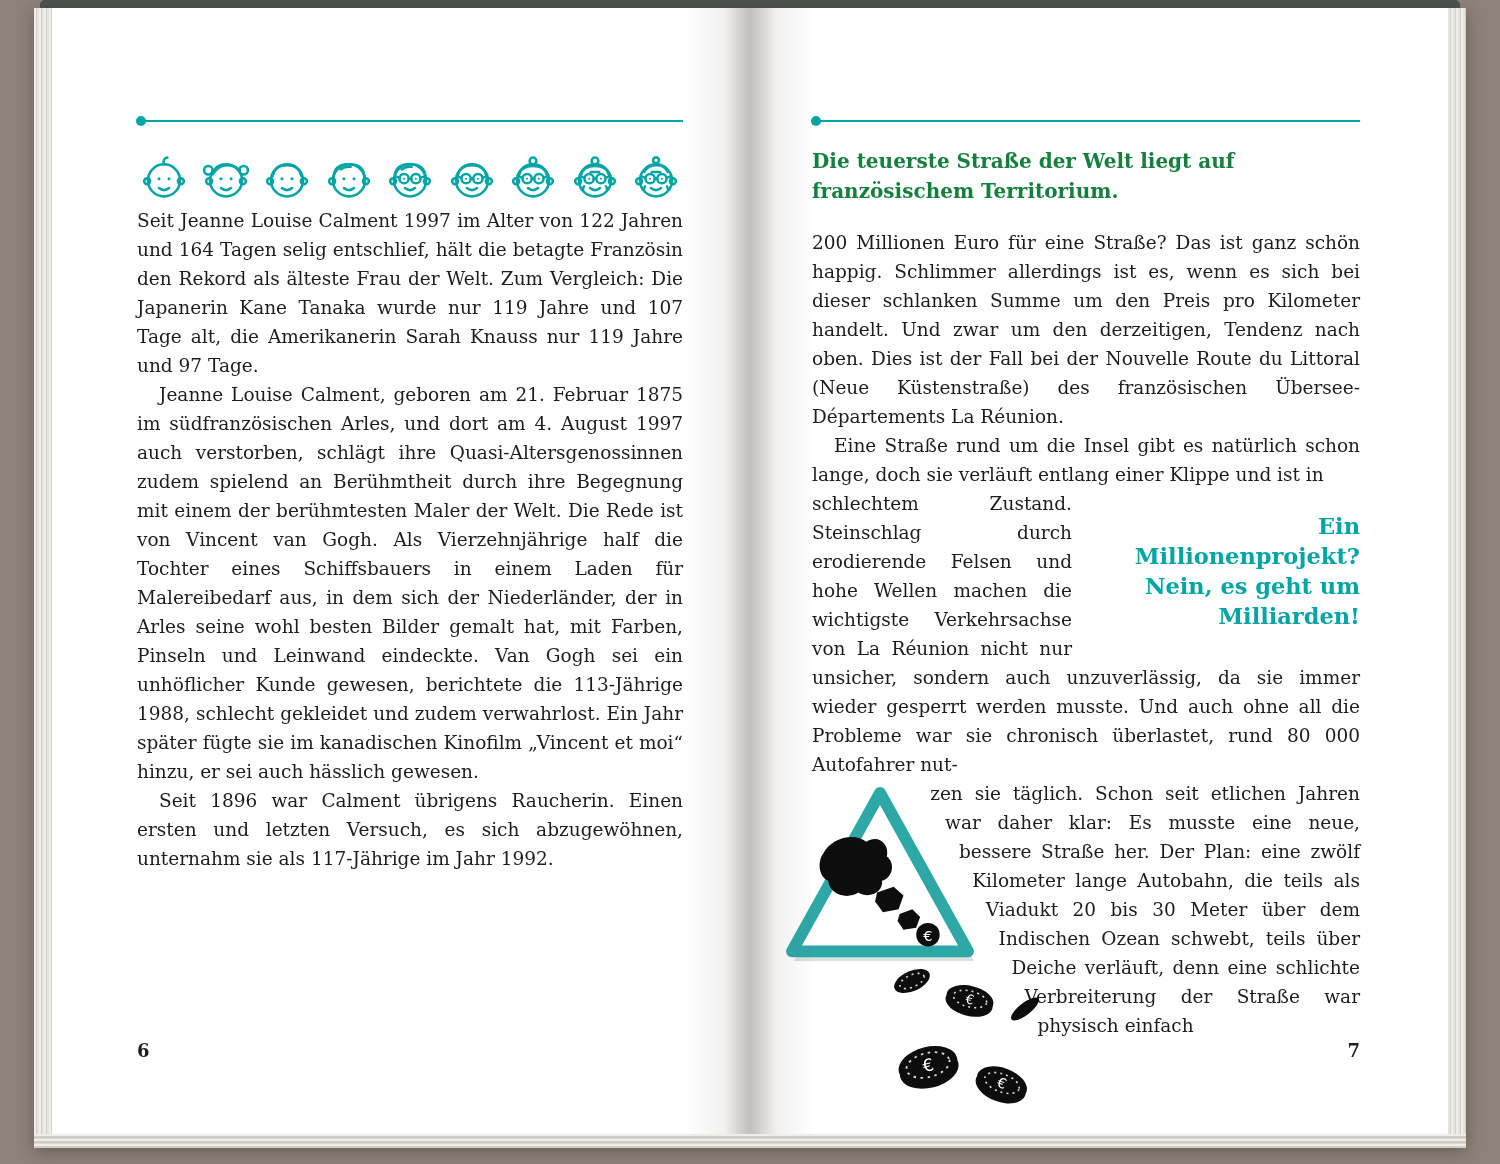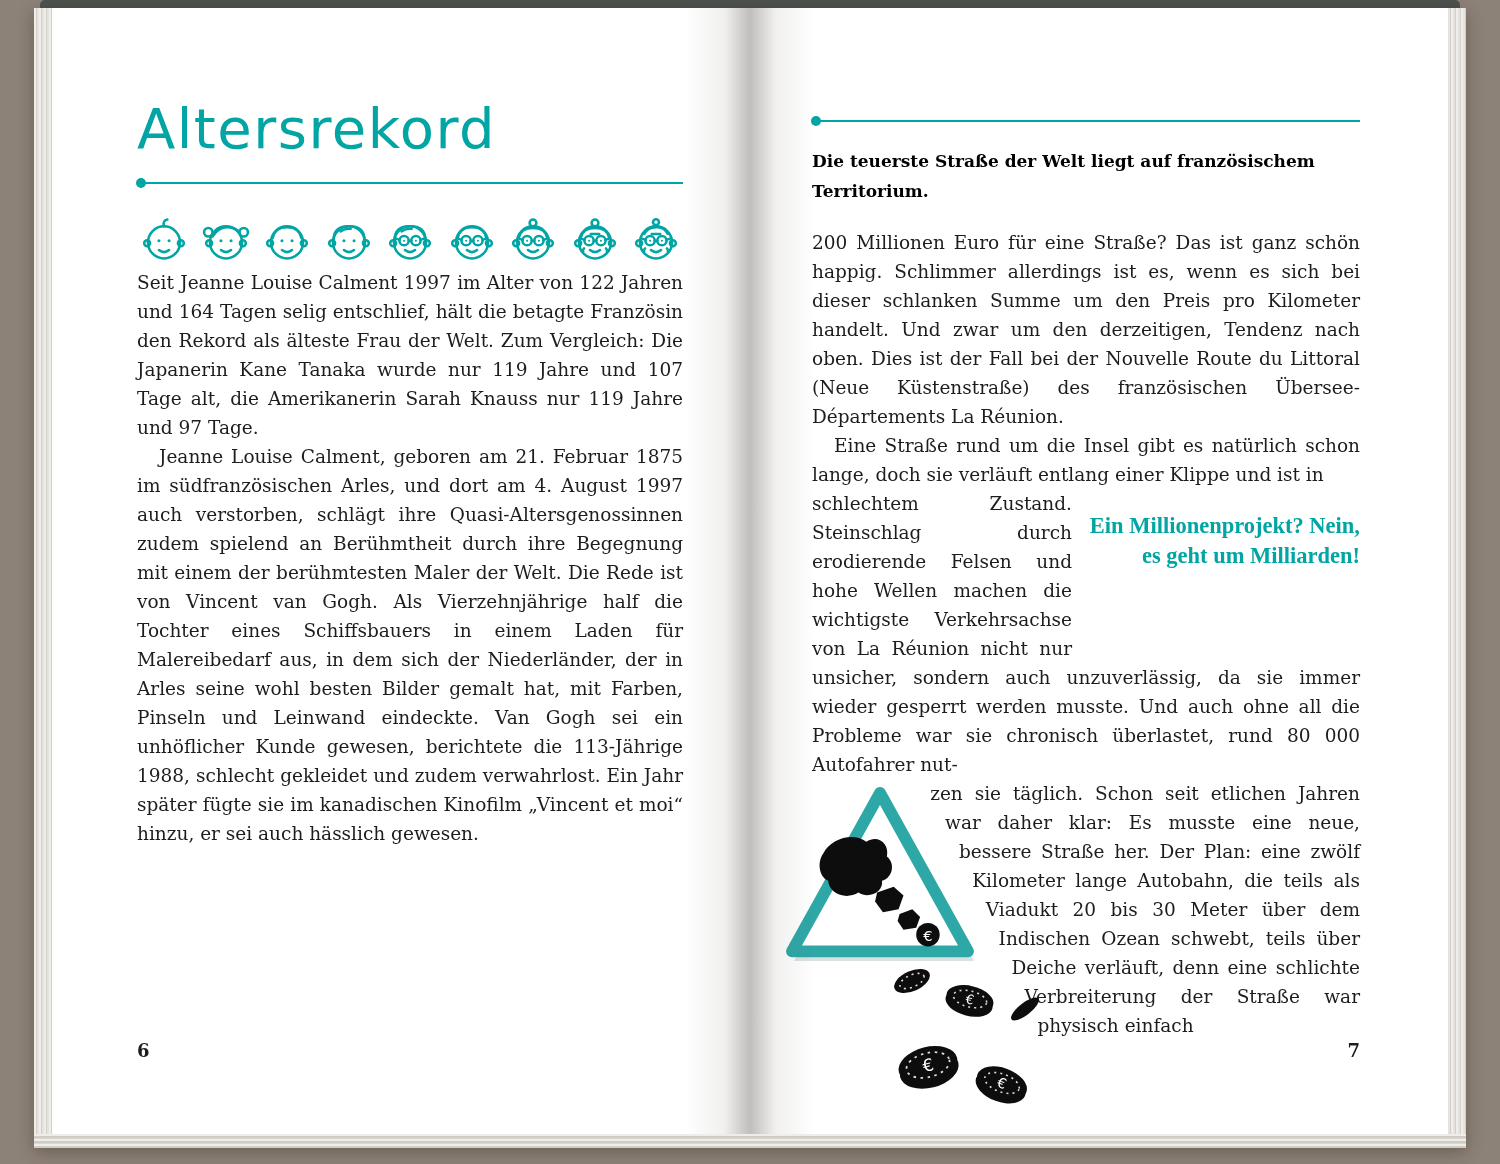--- a/index.html
+++ b/index.html
@@ -45,38 +45,38 @@
   }
   .rule { position:relative; height:2px; background:#00a5a4; margin-top:22px; }
   .rule::before {
     content:''; position:absolute; left:-1px; top:-4px;
     width:10px; height:10px; border-radius:50%; background:#00a5a4;
   }
 
   .faces { display:flex; justify-content:space-between; align-items:center; margin-top:26px; height:58px; }
 
   .lead {
-    margin:26px 0 0 0; font-weight:bold; font-size:17px; line-height:30px;
-    color:#000000;
+    margin:26px 0 0 0; font-weight:bold; font-size:20px; line-height:30px;
+    color:#15803d;
   }
   .col-right .lead { margin-top:24px; }
 
   .bodywrap-left  { }
   .bodywrap-right { margin-top:22px; }
   .body {
     margin:0; font-size:18.5px; line-height:29px; text-align:justify;
     hyphens:auto; -webkit-hyphens:auto;
   }
   .indent { text-indent:22px; }
 
   .pull-quote {
     float:right; width:272px; min-height:148px; box-sizing:border-box;
     margin:0 0 12px 16px; padding-top:22px;
     color:#00a5a4; font-weight:bold; font-size:22.5px; line-height:30px;
-    text-align:right; text-indent:0;font-family:Liberation Serif, serif;
+    text-align:right; text-indent:0;
   }
 
   .fig {
     float:left; width:240px; height:318px; position:relative;
     shape-outside: polygon(0 0, 92px 0, 128px 70px, 165px 150px, 205px 240px, 240px 318px, 0 318px);
     shape-margin:10px;
     margin:2px 6px 0 0;
   }
   .fig .sign  { position:absolute; left:-30px; top:2px; }
   .fig .coins { position:absolute; left:58px; top:184px; }
@@ -93,21 +93,20 @@
 
 <div class="scene">
   <div class="cover-top"></div>
 
   <div class="book">
     <div class="edge edge-left"></div>
     <div class="edge edge-right"></div>
     <div class="edge edge-bottom"></div>
 
     <div class="col col-left">
-      <h1 class="title">Altersrekord</h1>
       <div class="rule"></div>
       <div class="faces" id="faces-row">
           <svg viewBox="0 0 64 64" width="54" height="54" fill="none" stroke="#00a5a4" stroke-width="3" stroke-linecap="round" stroke-linejoin="round">
             <circle cx="32" cy="36" r="19"></circle>
             <circle cx="12" cy="37" r="3.5"></circle>
             <circle cx="52" cy="37" r="3.5"></circle>
             <path d="M26 45 q6 5 12 0"></path>
             <circle cx="26" cy="34" r="1.8" fill="#00a5a4" stroke="none"></circle>
             <circle cx="38" cy="34" r="1.8" fill="#00a5a4" stroke="none"></circle>
             <path d="M32 17 q-2 -7 4 -8"></path>
@@ -220,20 +219,21 @@
             <path d="M34 18 q8 0 12 8"></path>
             <circle cx="32" cy="12" r="3.5"></circle>
             <path d="M19 43 q-2 2 -1 4"></path>
             <path d="M45 43 q2 2 1 4"></path>
             <path d="M27 26 h10"></path>
           </svg>
         </div>
       <div class="bodywrap-left">
         <p class="body">Seit Jeanne Louise Calment 1997 im Alter von 122 Jahren und 164 Tagen selig entschlief, hält die betagte Französin den Rekord als älteste Frau der Welt. Zum Vergleich: Die Japanerin Kane Tanaka wurde nur 119 Jahre und 107 Tage alt, die Amerikanerin Sarah Knauss nur 119 Jahre und 97 Tage.</p>
         <p class="body indent">Jeanne Louise Calment, geboren am 21. Februar 1875 im südfranzösischen Arles, und dort am 4. August 1997 auch verstorben, schlägt ihre Quasi-Altersgenossinnen zudem spielend an Berühmtheit durch ihre Begegnung mit einem der berühmtesten Maler der Welt. Die Rede ist von Vincent van Gogh. Als Vierzehnjährige half die Tochter eines Schiffsbauers in einem Laden für Malereibedarf aus, in dem sich der Niederländer, der in Arles seine wohl besten Bilder gemalt hat, mit Farben, Pinseln und Leinwand eindeckte. Van Gogh sei ein unhöflicher Kunde gewesen, berichtete die 113-Jährige 1988, schlecht gekleidet und zudem verwahrlost. Ein Jahr später fügte sie im kanadischen Kinofilm „Vincent et moi“ hinzu, er sei auch hässlich gewesen.</p>
+        <p class="body indent">Seit 1896 war Calment übrigens Raucherin. Einen ersten und letzten Versuch, es sich abzugewöhnen, unternahm sie als 117-Jährige im Jahr 1992.</p>
       </div>
     </div>
 
     <div class="col col-right">
       <div class="rule"></div>
       <p class="lead">Die teuerste Straße der Welt liegt auf französischem Territorium.</p>
       <div class="bodywrap-right">
         <p class="body">200 Millionen Euro für eine Straße? Das ist ganz schön happig. Schlimmer allerdings ist es, wenn es sich bei dieser schlanken Summe um den Preis pro Kilometer handelt. Und zwar um den derzeitigen, Tendenz nach oben. Dies ist der Fall bei der Nouvelle Route du Littoral (Neue Küstenstraße) des französischen Übersee-Départements La Réunion.</p>
         <p class="body indent">Eine Straße rund um die Insel gibt es natürlich schon lange, doch sie verläuft entlang einer Klippe und ist in</p>
 

